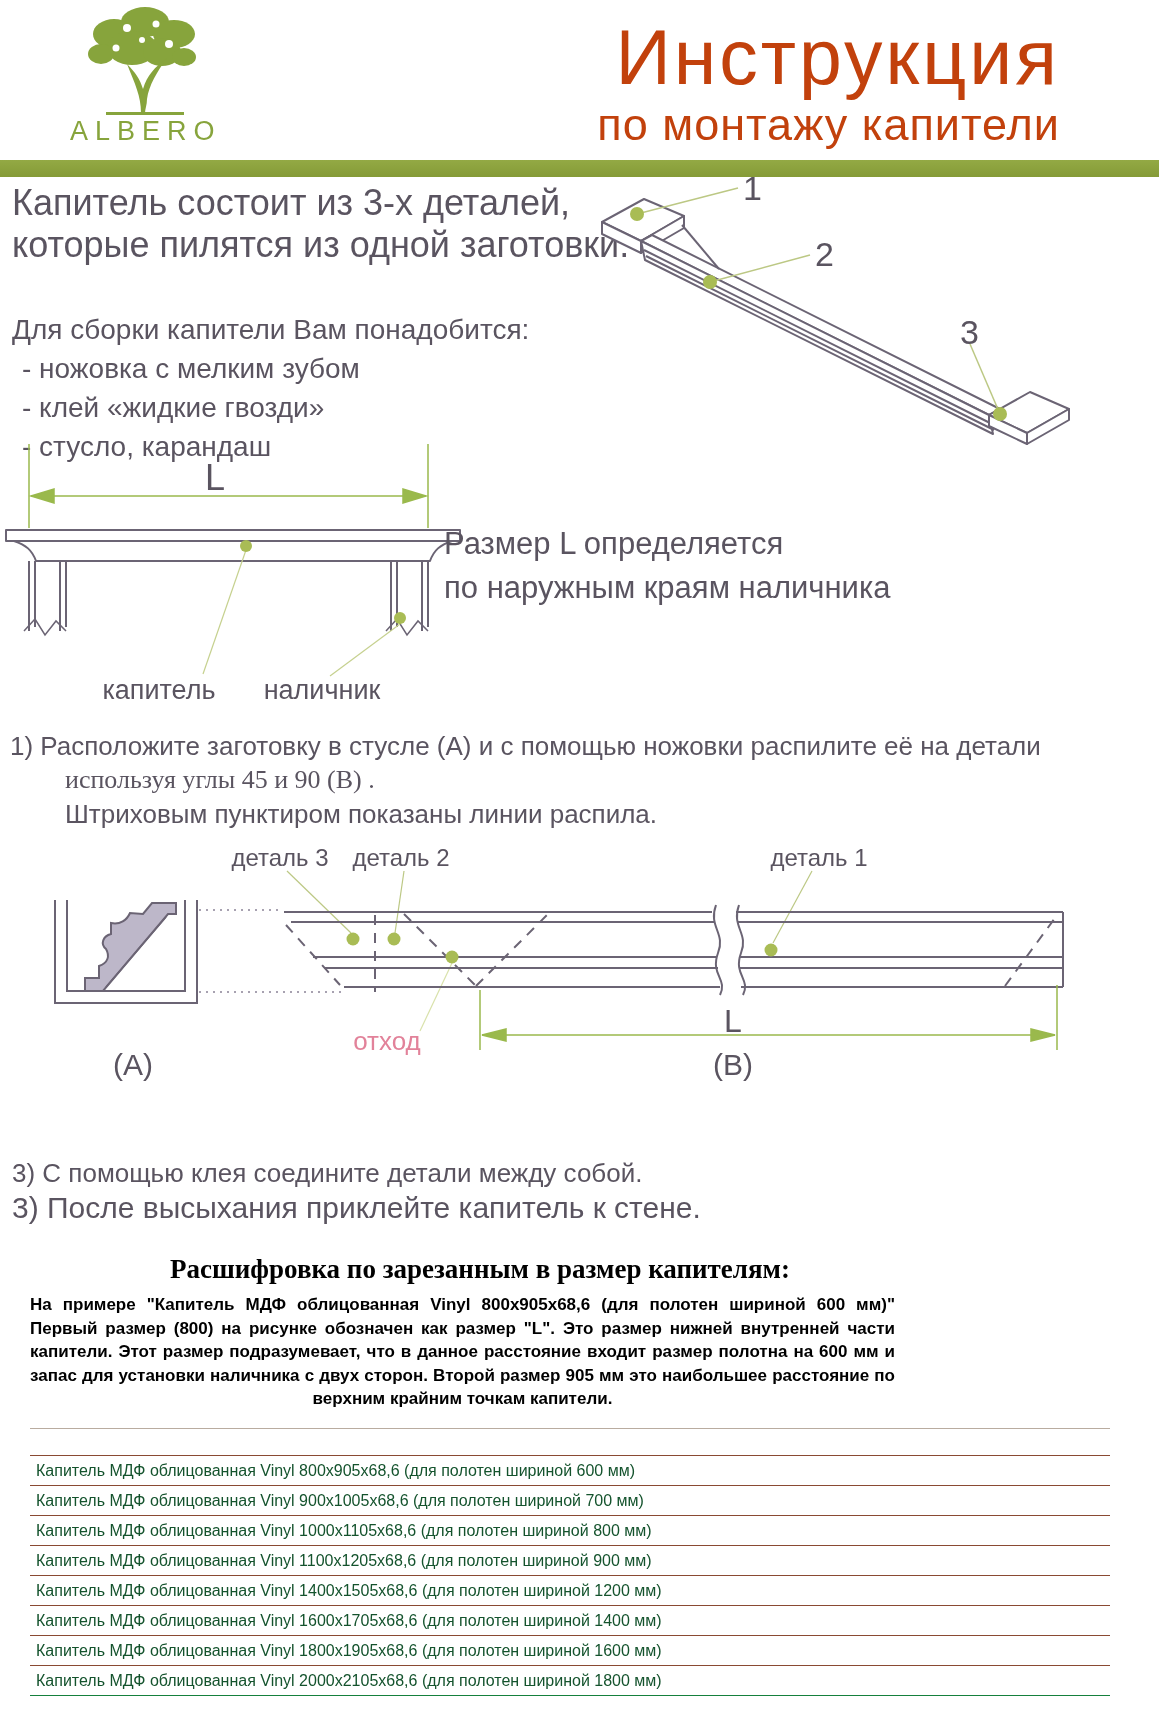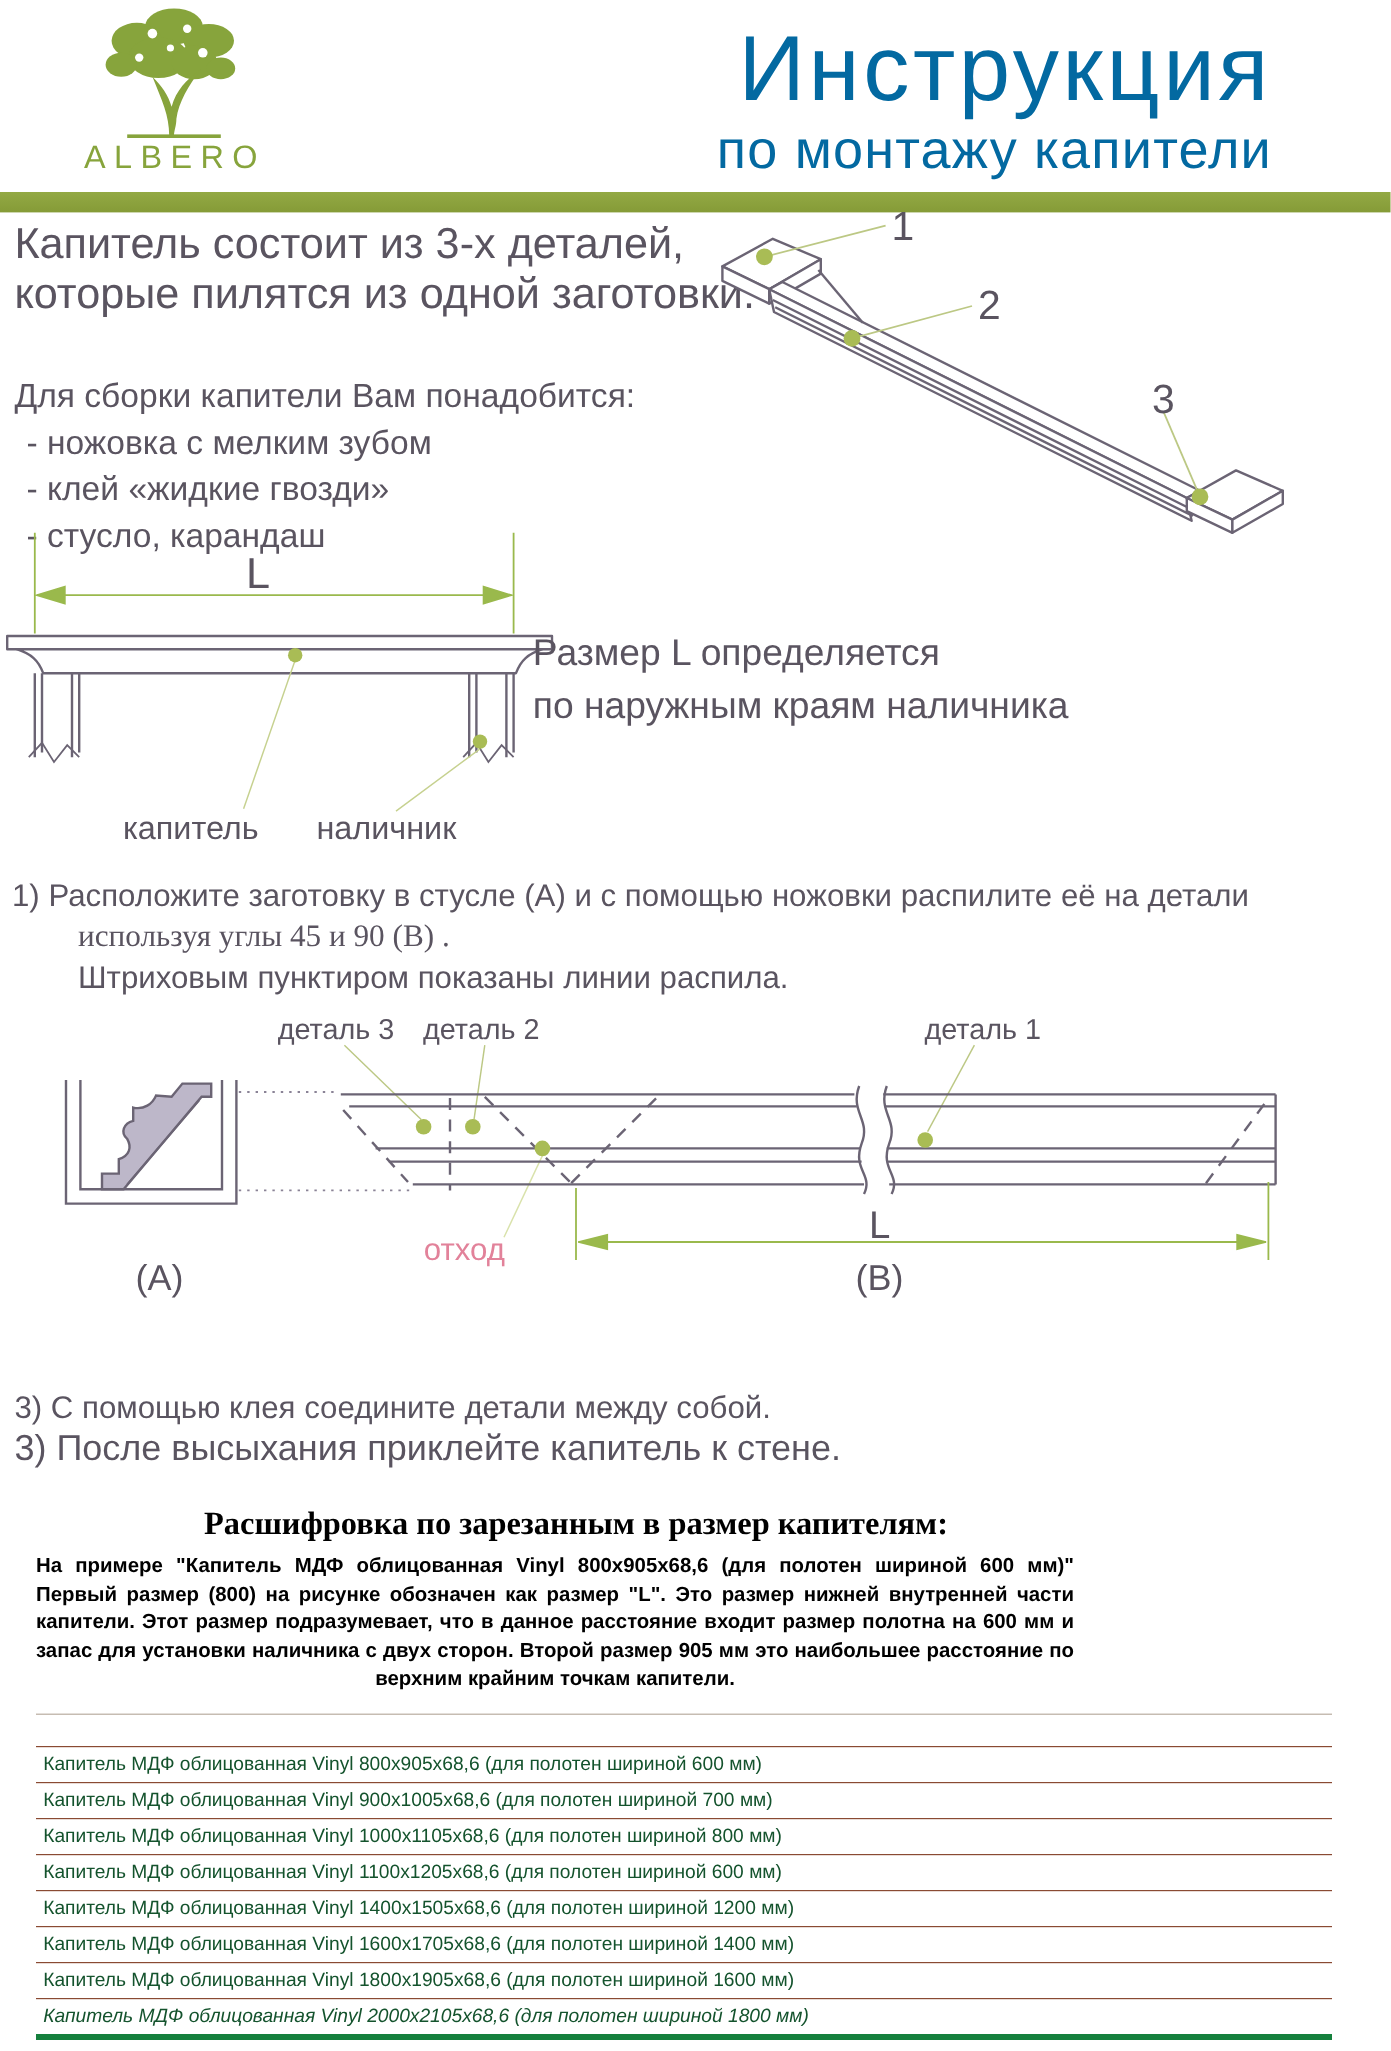--- a/index.html
+++ b/index.html
@@ -3,21 +3,21 @@
 <meta charset="utf-8">
 <style>
   html,body{margin:0;padding:0;background:#ffffff;}
   #page{position:relative;width:1159px;height:1709px;background:#ffffff;overflow:hidden;
         font-family:"Liberation Sans",sans-serif;color:#5a5460;}
   .abs{position:absolute;}
 
   
   .logo-text{position:absolute;left:70px;top:116px;width:150px;text-align:center;
              font-size:27px;letter-spacing:7px;color:#87a43c;font-weight:400;}
-  .title-block{position:absolute;right:99px;top:14px;text-align:right;color:#0369a1;}
+  .title-block{position:absolute;right:99px;top:14px;text-align:right;color:#c2410c;}
   .title1{font-size:77px;letter-spacing:3px;line-height:86px;font-weight:400;}
   .title2{font-size:45px;letter-spacing:1px;line-height:46px;margin-top:2px;font-weight:400;}
   .green-bar{position:absolute;left:0;top:160px;width:1159px;height:17px;
              background:linear-gradient(#93a944,#859b37);}
 
   
   .intro1{position:absolute;left:12px;top:182px;font-size:36px;line-height:42px;}
   .tools{position:absolute;left:12px;top:310px;font-size:28px;line-height:39px;}
   .tools .t-item{padding-left:10px;}
 
@@ -36,21 +36,21 @@
                     font-family:"Liberation Serif",serif;font-weight:bold;font-size:27px;color:#000;}
   .decoding-paragraph{position:absolute;left:30px;top:1293px;width:865px;
                       font-weight:bold;font-size:17px;line-height:23.5px;color:#000;
                       text-align:justify;text-align-last:center;}
 
   
   .size-table{position:absolute;left:30px;top:1428px;width:1080px;}
   .table-topline{height:0;border-top:1px solid #b9aca0;margin-bottom:26px;}
   .table-row{height:29px;border-top:1px solid #8a4a33;font-size:16px;color:#14532d;
              display:flex;align-items:center;padding-left:6px;}
-  .table-row.last{border-bottom:5px solid #15803d;font-style:italic;}
+  .table-row.last{border-bottom:1px solid #15803d;}
 
   svg text{font-family:"Liberation Sans",sans-serif;}
 </style>
 </head>
 <body>
 
 <div id="page">
 
   <svg class="abs" style="left:72px;top:0px;" width="146" height="120" viewBox="0 0 146 120">
     <g fill="#87a43c">
@@ -252,20 +252,20 @@
   <div class="step3">3) После высыхания приклейте капитель к стене.</div>
 
   <div class="decoding-heading">Расшифровка по зарезанным в размер капителям:</div>
   <div class="decoding-paragraph">На примере "Капитель МДФ облицованная Vinyl 800х905х68,6  (для полотен шириной 600 мм)"  Первый размер (800) на рисунке обозначен как размер "L". Это размер нижней внутренней  части капители. Этот размер подразумевает, что в данное расстояние входит размер полотна на 600 мм и запас для установки наличника с двух сторон. Второй размер 905 мм это наибольшее расстояние  по верхним крайним точкам капители.</div>
 
   <div class="size-table">
     <div class="table-topline"></div>
     <div class="table-row">Капитель МДФ облицованная Vinyl 800х905х68,6  (для полотен шириной 600 мм)</div>
     <div class="table-row">Капитель МДФ облицованная Vinyl 900х1005х68,6  (для полотен шириной 700 мм)</div>
     <div class="table-row">Капитель МДФ облицованная Vinyl 1000х1105х68,6  (для полотен шириной 800 мм)</div>
-    <div class="table-row">Капитель МДФ облицованная Vinyl 1100х1205х68,6  (для полотен шириной 600 мм)</div>
+    <div class="table-row">Капитель МДФ облицованная Vinyl 1100х1205х68,6  (для полотен шириной 900 мм)</div>
     <div class="table-row">Капитель МДФ облицованная Vinyl 1400х1505х68,6  (для полотен шириной 1200 мм)</div>
     <div class="table-row">Капитель МДФ облицованная Vinyl 1600х1705х68,6  (для полотен шириной 1400 мм)</div>
     <div class="table-row">Капитель МДФ облицованная Vinyl 1800х1905х68,6  (для полотен шириной 1600 мм)</div>
     <div class="table-row last">Капитель МДФ облицованная Vinyl 2000х2105х68,6  (для полотен шириной 1800 мм)</div>
   </div>
 
 </div>
 
 </body></html>

